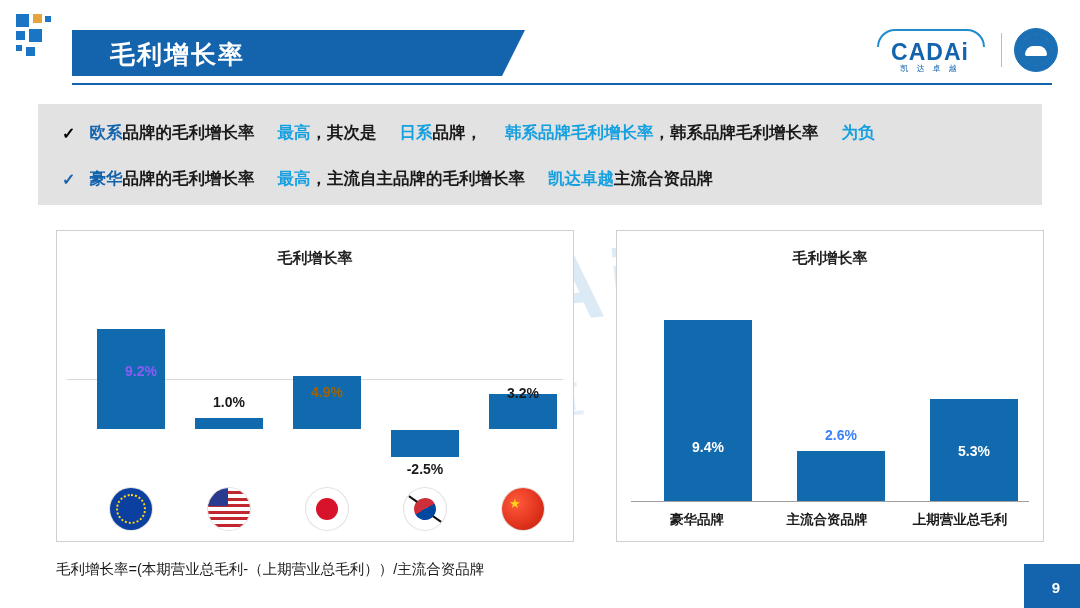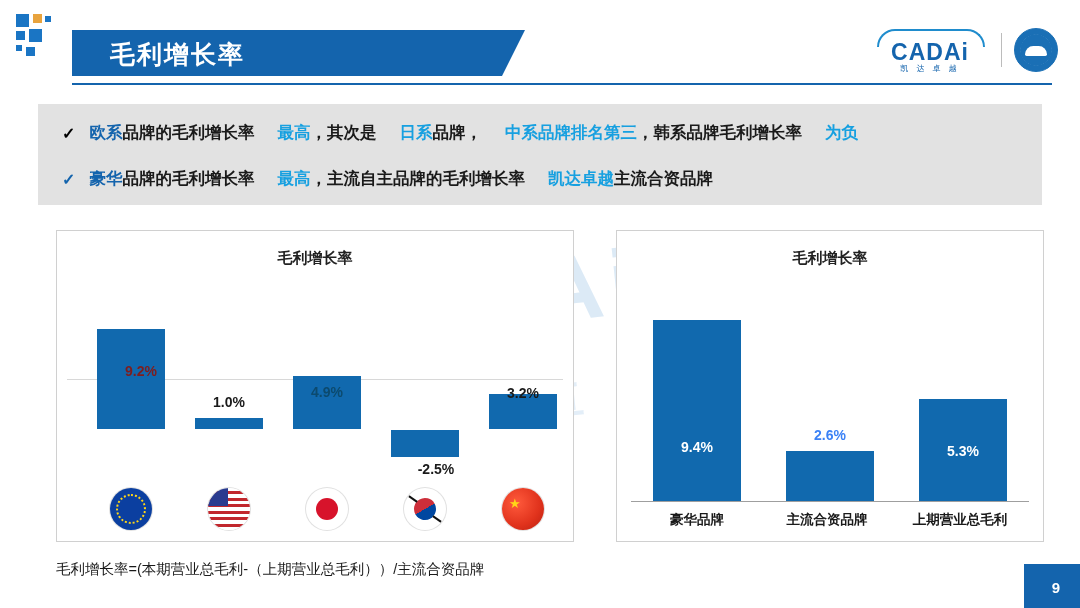--- a/index.html
+++ b/index.html
@@ -136,21 +136,21 @@
   .flag.kr .taeguk{position:absolute;left:50%;top:50%;transform:translate(-50%,-50%) rotate(-30deg);
     width:22px;height:22px;border-radius:50%;
     background:linear-gradient(to bottom,#cd2e3a 0 50%,#0047a0 50% 100%);}
   .flag.kr .bar1,.flag.kr .bar2{position:absolute;width:10px;height:2px;background:#111;}
   .flag.kr .bar1{left:4px;top:10px;transform:rotate(35deg);}
   .flag.kr .bar2{right:4px;bottom:10px;transform:rotate(35deg);}
   .flag.cn{background:radial-gradient(circle at 35% 35%, #ff5a3c 0%, #e0321c 60%, #b81f10 100%);}
   .flag.cn .star{position:absolute;left:7px;top:9px;color:#ffd617;font-size:13px;line-height:1;}
 
   
-  #plot-right{position:absolute;left:14px;top:60px;width:398px;height:210px;}
+  #plot-right{position:absolute;left:25px;top:60px;width:398px;height:210px;}
   #axis-right{position:absolute;left:14px;top:270px;width:398px;height:1px;background:#9f9f9f;}
   .rlabel{position:absolute;top:280px;font-size:13.5px;font-weight:bold;color:#1a1a1a;text-align:center;}
   .rval{position:absolute;font-size:14px;font-weight:bold;color:#ffffff;text-align:center;}
 
   
   #footnote{
     position:absolute;left:56px;top:560px;font-size:14.5px;color:#1a1a1a;
   }
 
   
@@ -190,21 +190,21 @@
   <div id="seal">
     <div class="inner"></div>
   </div>
 </div>
 
 <div id="bullets">
 
   <div class="bullet b1">
     <span class="check">✓</span>
     <span>
-      <span class="t-blue">欧系</span><span class="t-dark">品牌的毛利增长率</span><span class="t-cyan">最高</span><span class="t-dark">，其次是</span><span class="t-cyan">日系</span><span class="t-dark">品牌，</span><span class="t-cyan">中系品牌排名第三</span><span class="t-dark">，韩系品牌毛利增长率</span><span class="t-cyan">为负</span>
+      <span class="t-blue">欧系</span><span class="t-dark">品牌的毛利增长率</span><span class="t-cyan">最高</span><span class="t-dark">，其次是</span><span class="t-cyan">日系</span><span class="t-dark">品牌，</span><span class="t-cyan">韩系品牌毛利增长率</span><span class="t-dark">，韩系品牌毛利增长率</span><span class="t-cyan">为负</span>
     </span>
   </div>
 
   <div class="bullet b2">
     <span class="check blue">✓</span>
     <span>
       <span class="t-blue">豪华</span><span class="t-dark">品牌的毛利增长率</span><span class="t-cyan">最高</span><span class="t-dark">，主流自主品牌的毛利增长率</span><span class="t-cyan">凯达卓越</span><span class="t-dark">主流合资品牌</span>
     </span>
   </div>
 
@@ -216,30 +216,30 @@
 </div>
 
 <div class="panel" id="panel-left">
   <div class="panel-title">毛利增长率</div>
 
   <div id="zero-line"></div>
 
   <div id="plot-left">
 
     <div class="bar" style="left:30px;top:48px;width:68px;height:100px;"></div>
-    <div class="blabel" style="left:30px;top:82px;width:88px;color:#7f1d1d;">9.2%</div>
+    <div class="blabel" style="left:30px;top:82px;width:88px;color:#8b5cf6;">9.2%</div>
 
     <div class="bar" style="left:128px;top:137px;width:68px;height:11px;"></div>
     <div class="blabel" style="left:128px;top:113px;width:68px;">1.0%</div>
 
     <div class="bar" style="left:226px;top:95px;width:68px;height:53px;"></div>
-    <div class="blabel" style="left:226px;top:103px;width:68px;color:#0c4a6e;">4.9%</div>
+    <div class="blabel" style="left:226px;top:103px;width:68px;color:#a16207;">4.9%</div>
 
     <div class="bar" style="left:324px;top:149px;width:68px;height:27px;"></div>
-    <div class="blabel" style="left:329px;top:180px;width:80px;">-2.5%</div>
+    <div class="blabel" style="left:318px;top:180px;width:80px;">-2.5%</div>
 
     <div class="bar" style="left:422px;top:113px;width:68px;height:35px;"></div>
     <div class="blabel" style="left:422px;top:88px;width:68px;margin-top:16px;">3.2%</div>
   </div>
 
   <div id="flag-row">
     <div class="flag eu" style="left:43px;">
         <div class="stars"></div>
       </div>
     <div class="flag us" style="left:141px;">

